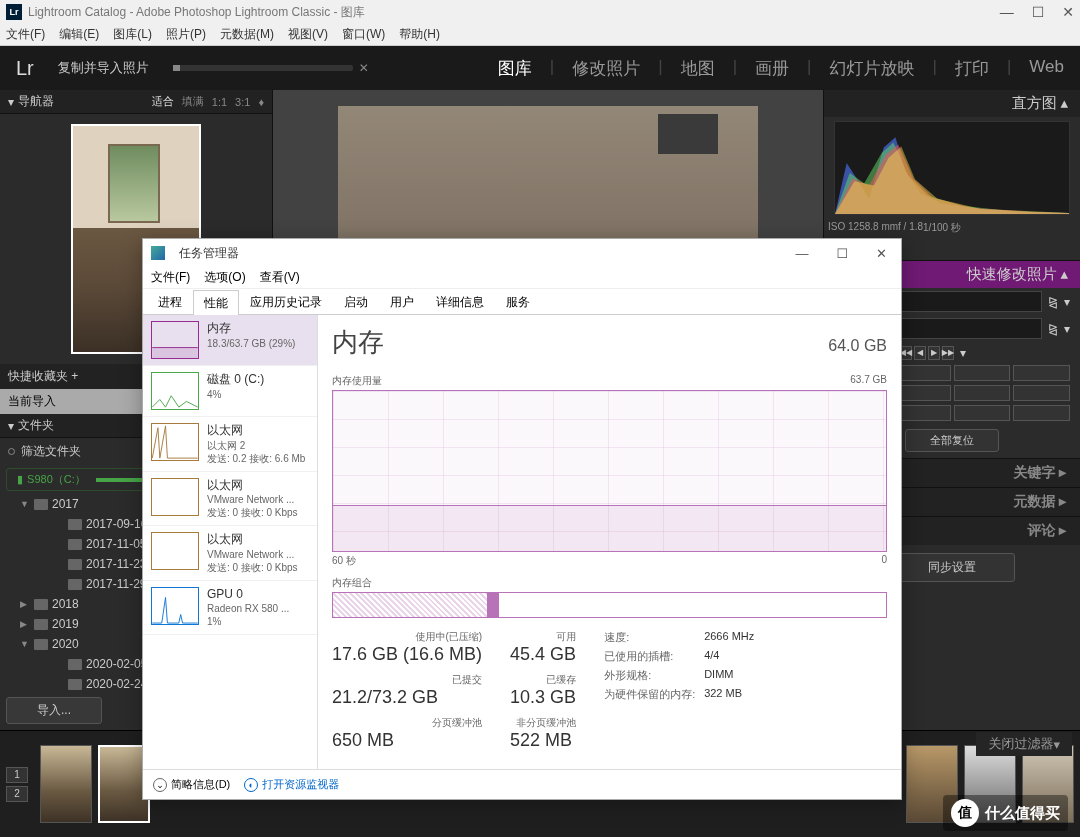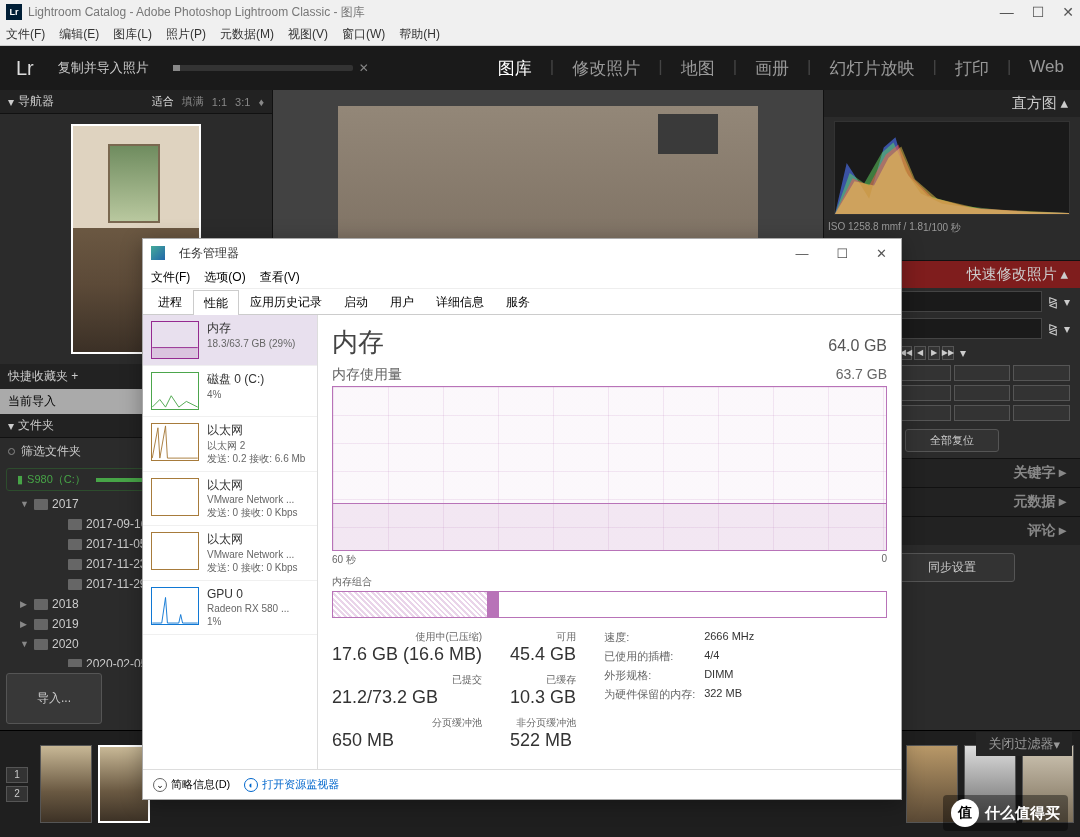--- a/index.html
+++ b/index.html
@@ -44,35 +44,35 @@
 .folder-row { padding: 3px 8px 3px 20px; display:flex; align-items:center; gap:4px;}
 .folder-row .caret { width:10px; color:#888; font-size:9px;}
 .folder-row .ficon { width:14px; height:11px; background:#666; border-radius:1px;}
 .folder-row.sub2 { padding-left: 68px; }
 .filter-row { padding:5px 8px; display:flex; align-items:center; gap:6px; color:#ccc; font-size:12px;}
 .filter-row .bullet{width:7px;height:7px;border:1px solid #888;border-radius:50%;}
 .drive-row{ padding:3px 10px;font-size:11px;color:#47a447;display:flex;align-items:center;gap:4px;border:1px solid #2d4d2d;border-radius:3px;margin:3px 6px;}
 .drive-row .bar{flex:1;height:4px;background:#1a1a1a;border-radius:2px;margin-left:6px;position:relative;}
 .drive-row .bar::after{content:'';position:absolute;left:0;top:0;width:70%;height:100%;background:#47a447;}
 .import-btn-row{padding:6px;}
-.import-btn{background:#383838;border:1px solid #555;color:#ccc;padding:16px 30px;font-size:12px;border-radius:3px;}
+.import-btn{background:#383838;border:1px solid #555;color:#ccc;padding:4px 30px;font-size:12px;border-radius:3px;}
 
 
 .center { flex:1; background: #424242; position:relative; display:flex; justify-content:center; padding-top:16px;}
 .center .big-img { width: 420px; height: 320px; background: linear-gradient(180deg,#938778 0%, #7A6D5F 55%, #5D5248 100%); position:relative;}
 .center .big-img::before{content:'';position:absolute;right:40px;top:8px;width:60px;height:40px;background:#3a3a3a;}
 
 
 .right-panel { width: 257px; background: #2b2b2b; border-left:1px solid #111; font-size:12px; color:#ccc; overflow:hidden;}
 .hist-hdr { text-align:right; padding:4px 12px; background:#222; font-family:serif; font-size:15px; color:#ccc;}
 .histogram { height:94px; background:#1a1a1a; margin:4px 10px; position:relative; border:1px solid #333;}
 .histogram svg{width:100%;height:100%;}
 .hist-info{display:flex;justify-content:flex-start;font-size:10px;color:#999;padding:2px 4px;}
 .raw-chk{padding:4px 10px;font-size:11px;color:#888;display:flex;align-items:center;gap:4px;}
-.qd-hdr{background:#7f1d1d;text-align:right;padding:4px 12px;font-family:serif;font-size:15px;border-top:1px solid #111;}
+.qd-hdr{background:#701a75;text-align:right;padding:4px 12px;font-family:serif;font-size:15px;border-top:1px solid #111;}
 .qd-row{display:flex;align-items:center;padding:3px 10px;gap:6px;}
 .qd-row select, .qd-dropdown{flex:1;background:#1a1a1a;border:1px solid #444;color:#ccc;font-size:11px;padding:2px 4px;}
 .qd-row .lbl{width:60px;font-size:11px;color:#aaa;}
 .qd-row .arrows{display:flex;gap:2px;}
 .qd-row .arrows span{width:12px;height:14px;background:#333;border:1px solid #555;font-size:8px;display:flex;align-items:center;justify-content:center;}
 .btn-row{display:flex;gap:3px;padding:2px 10px;}
 .btn-row span{flex:1;height:16px;background:#333;border:1px solid #555;}
 .reset-btn{display:block;margin:6px auto;background:#333;border:1px solid #555;color:#ccc;padding:3px 24px;font-size:11px;border-radius:3px;}
 .rp-section{text-align:right;padding:5px 14px;background:#222;border-top:1px solid #111;font-family:serif;font-size:14px;color:#888;font-weight:bold;}
 .sync-btn{display:block;margin:8px auto;background:#333;border:1px solid #555;color:#ccc;padding:5px 38px;font-size:12px;border-radius:3px;}
@@ -107,21 +107,21 @@
 .tm-item.sel{background:#e8e0ee;}
 .tm-item .graph{width:48px;height:38px;border:1px solid;position:relative;flex-shrink:0;}
 .tm-item .graph svg{width:100%;height:100%;}
 .tm-item .info{font-size:11px;line-height:1.3;}
 .tm-item .info .name{font-size:12px;color:#333;}
 .tm-item .info .sub{color:#666;font-size:10px;}
 .tm-main{flex:1;padding:10px 14px;display:flex;flex-direction:column;overflow:hidden;}
 .tm-hdr{display:flex;align-items:baseline;}
 .tm-hdr h2{font-size:26px;font-weight:400;color:#444;}
 .tm-hdr .cap{margin-left:auto;font-size:16px;color:#555;}
-.tm-sub{font-size:14px;color:#666;display:flex;justify-content:space-between;margin-top:6px;}
+.tm-sub{font-size:10px;color:#666;display:flex;justify-content:space-between;margin-top:14px;}
 .tm-chart{height:172px;border:1px solid #b873b8;margin-top:2px;position:relative;background:linear-gradient(to right, rgba(184,115,184,0.05) 0%, rgba(184,115,184,0.05) 100%);}
 .tm-chart .grid{position:absolute;inset:0;background-image:linear-gradient(to right, rgba(184,115,184,0.15) 1px, transparent 1px),linear-gradient(to bottom, rgba(184,115,184,0.15) 1px, transparent 1px);background-size:55px 28px;}
 .tm-chart .line{position:absolute;left:0;right:0;bottom:28%;height:1px;background:#b873b8;}
 .tm-chart .fill{position:absolute;left:0;right:0;bottom:0;height:28%;background:rgba(184,115,184,0.12);}
 .tm-axis{font-size:10px;color:#666;display:flex;justify-content:space-between;margin-top:2px;}
 .tm-comp-lbl{font-size:10px;color:#666;margin-top:8px;}
 .tm-comp{height:28px;border:1px solid #b873b8;margin-top:2px;display:flex;}
 .tm-comp .seg{height:100%;}
 .tm-comp .used{width:28%;background:repeating-linear-gradient(45deg,rgba(184,115,184,0.3),rgba(184,115,184,0.3) 2px,transparent 2px,transparent 4px);border-right:1px solid #b873b8;}
 .tm-comp .mod{width:2%;background:#b873b8;}

